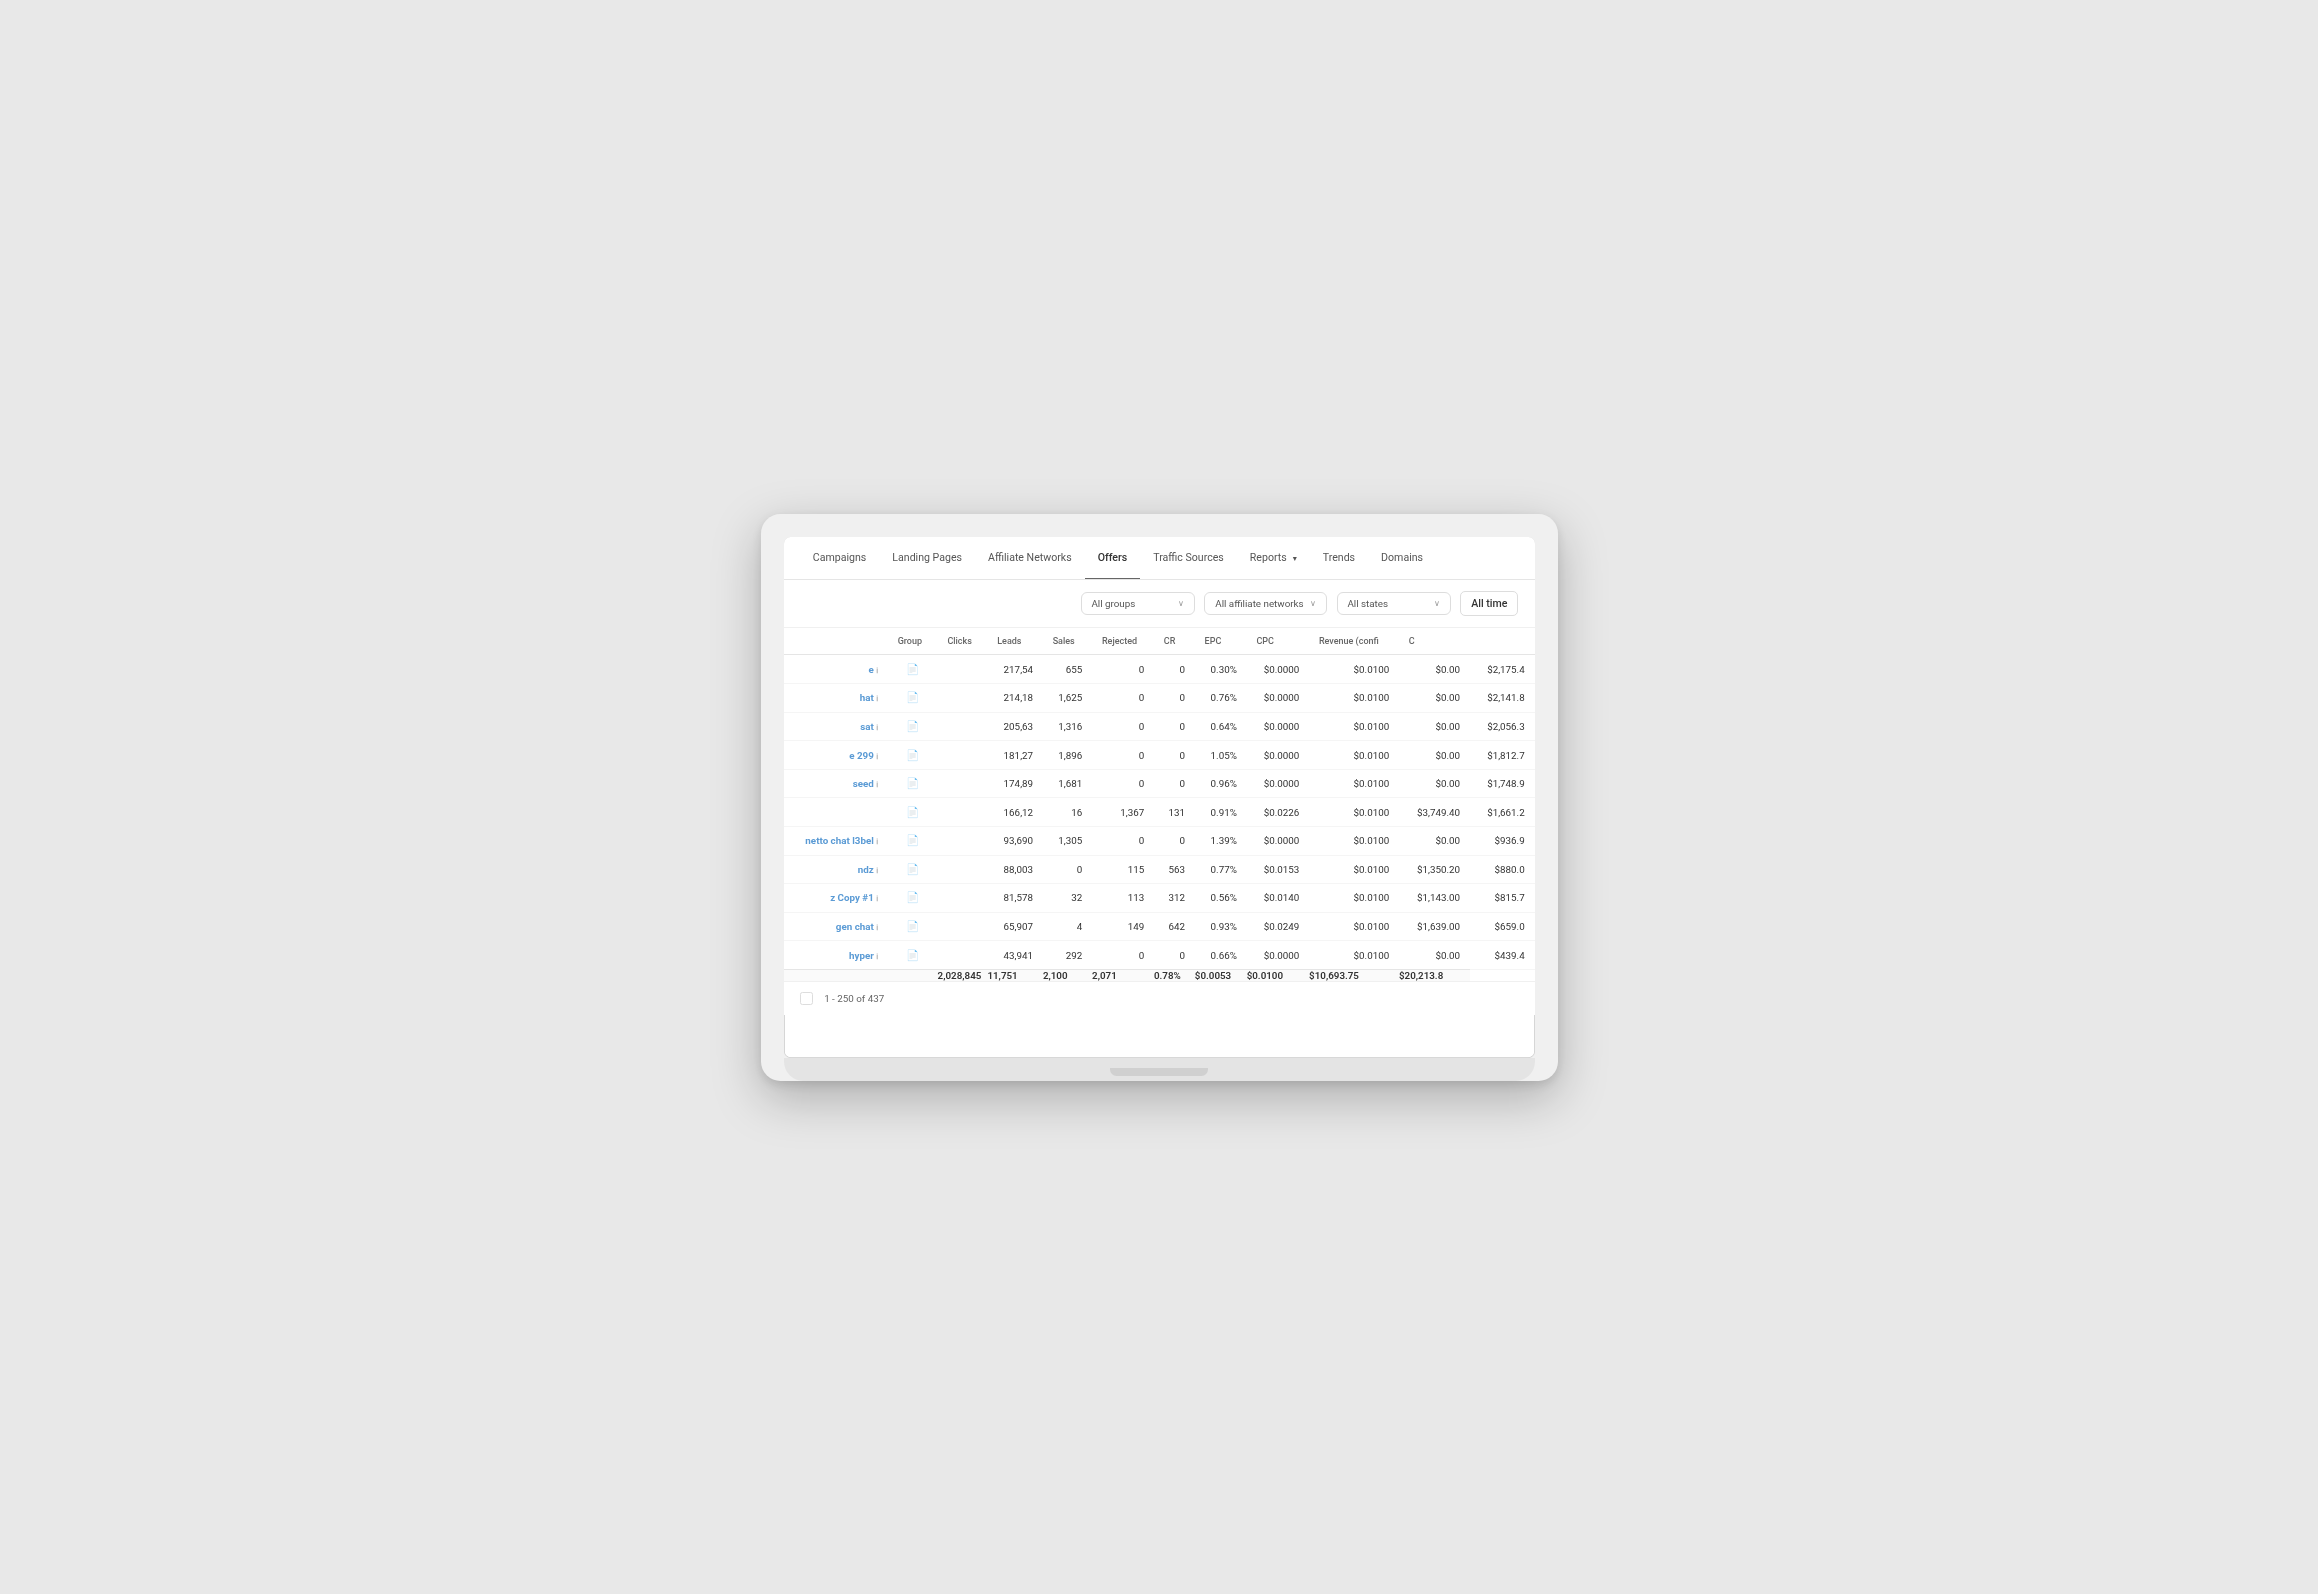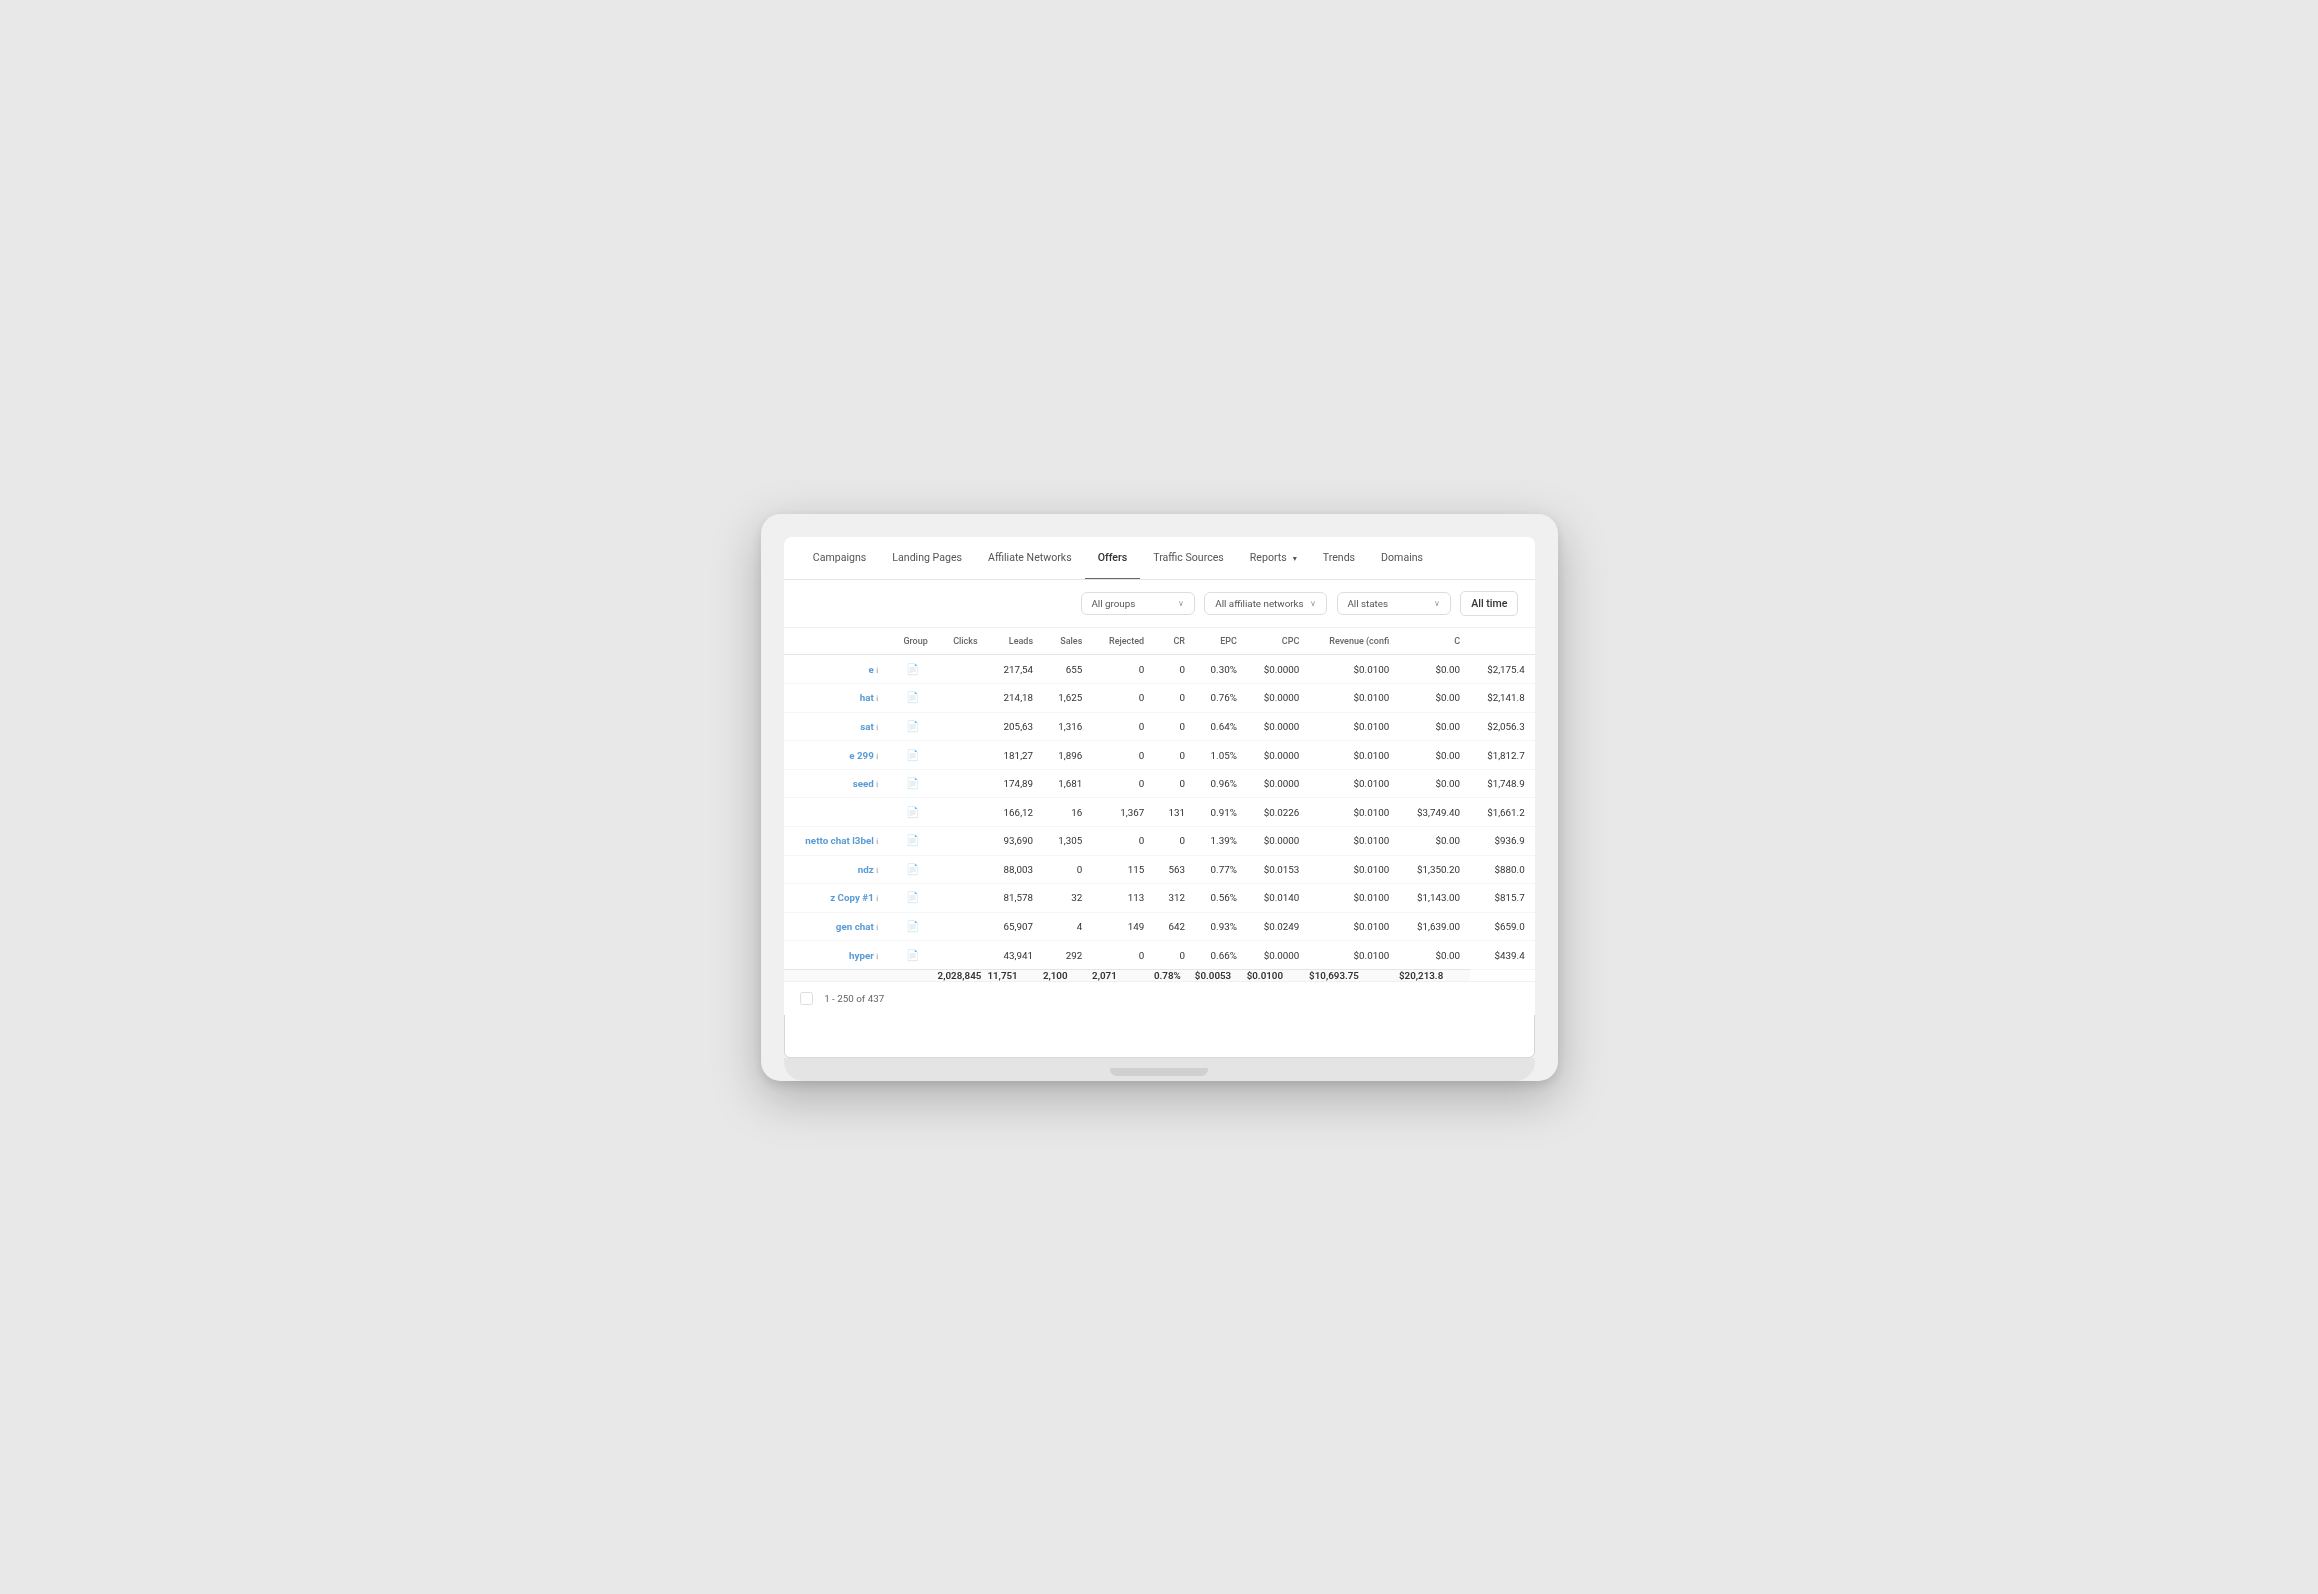--- a/index.html
+++ b/index.html
@@ -138,33 +138,33 @@
       font-size: 9.8px;
     }
 
     thead tr {
       background: #fff;
       border-bottom: 0.8px solid #e5e5e5;
     }
 
     thead th {
       padding: 8.1px 9.8px;
-      text-align: right;
+      text-align: left;
       font-weight: 500;
       color: #666;
       font-size: 9px;
       white-space: nowrap;
     }
 
     thead th:first-child {
       text-align: left;
     }
 
     thead th.col-group {
-      text-align: right;
+      text-align: left;
     }
 
     tbody tr {
       border-bottom: 0.8px solid #f5f5f5;
     }
 
     tbody td {
       padding: 7.3px 9.8px;
       text-align: right;
       color: #333;

